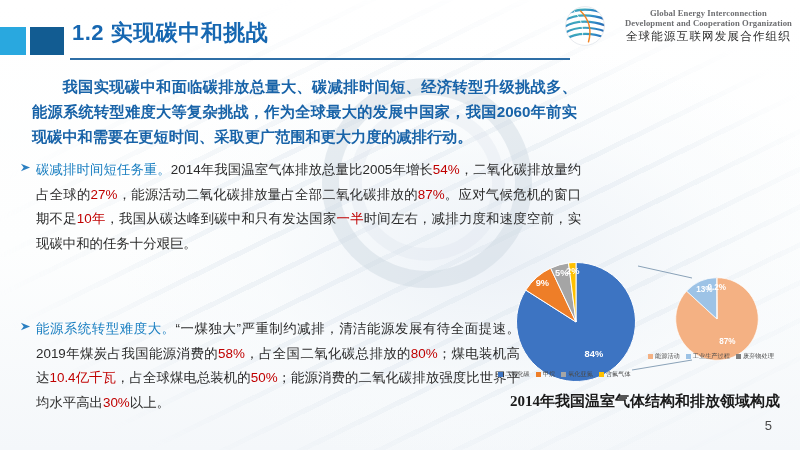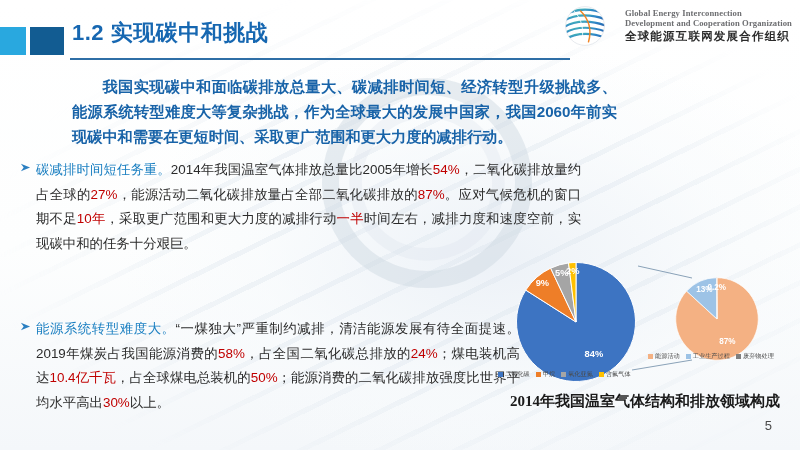--- a/index.html
+++ b/index.html
@@ -50,35 +50,34 @@
   .hdr-sq1{position:absolute;left:0px;top:27px;width:26px;height:28px;background:#29a8df;}
   .hdr-sq2{position:absolute;left:30px;top:27px;width:34px;height:28px;background:#125c92;}
   .hdr-title{
     position:absolute;left:72px;top:18px;
     font-size:22px;font-weight:bold;color:#1667b1;letter-spacing:.5px;
     white-space:nowrap;
   }
   .hdr-rule{position:absolute;left:70px;top:58px;width:500px;height:2px;background:#2e6ea6;}
 
   
-  .logo-wrap{position:absolute;right:8px;top:4px;display:flex;align-items:center;gap:18px;}
+  .logo-wrap{position:absolute;right:8px;top:4px;display:flex;align-items:center;gap:18px;text-align:center;}
   .logo-mark{width:44px;height:44px;flex:0 0 44px;}
   .logo-txt{line-height:1.12;}
   .logo-en1,.logo-en2{
     font-family:"Liberation Serif","DejaVu Serif",serif;
     font-size:8.6px;color:#6d6e71;letter-spacing:.1px;white-space:nowrap;font-weight:600;
   }
-  .logo-cn{font-size:11.5px;font-weight:bold;color:#2b2b2b;letter-spacing:1.2px;white-space:nowrap;margin-top:1px;}
+  .logo-cn{font-size:11.5px;font-weight:normal;color:#2b2b2b;letter-spacing:1.2px;white-space:nowrap;margin-top:1px;}
 
   
   .lead{
     position:absolute;left:32px;top:74px;width:545px;
     font-size:15.2px;line-height:25px;font-weight:bold;color:#1863a8;
     text-align:justify;
-    margin-left:40px;
   }
   .lead .ind{display:inline-block;width:30px;}
 
   
   .blk{position:absolute;left:20px;width:500px;}
   .blk .arrow{
     position:absolute;left:0px;top:4px;width:11px;height:11px;
   }
   .blk .body{
     margin-left:16px;
@@ -163,31 +162,31 @@
     </div>
   </div>
 
   <div class="lead"><span class="ind"></span><span>我国实现碳中和面临碳排放总量大、碳减排时间短、经济转型升级挑战多、能源系统转型难度大等复杂挑战，作为全球最大的发展中国家，我国2060年前实现碳中和需要在更短时间、采取更广范围和更大力度的减排行动。</span></div>
 
   <div class="blk" id="b1">
     <svg class="arrow" viewBox="0 0 12 12">
       <path d="M1 2 L11 6 L1 10 L4 6 Z" fill="#2a7fc1"></path>
     </svg>
     <div class="body">
-      <span class="hl">碳减排时间短任务重。</span><span class="seg"><span>2014年我国温室气体排放总量比2005年增长</span><span class="red">54%</span><span>，二氧化碳排放量约占全球的</span><span class="red">27%</span><span>，能源活动二氧化碳排放量占全部二氧化碳排放的</span><span class="red">87%</span><span>。应对气候危机的窗口期不足</span><span class="red">10年</span><span>，采取更广范围和更大力度的减排行动</span><span class="red">一半</span><span>时间左右，减排力度和速度空前，实现碳中和的任务十分艰巨。</span></span>
+      <span class="hl">碳减排时间短任务重。</span><span class="seg"><span>2014年我国温室气体排放总量比2005年增长</span><span class="red">54%</span><span>，二氧化碳排放量约占全球的</span><span class="red">27%</span><span>，能源活动二氧化碳排放量占全部二氧化碳排放的</span><span class="red">87%</span><span>。应对气候危机的窗口期不足</span><span class="red">10年</span><span>，我国从碳达峰到碳中和只有发达国家</span><span class="red">一半</span><span>时间左右，减排力度和速度空前，实现碳中和的任务十分艰巨。</span></span>
     </div>
   </div>
 
 
   <div class="blk" id="b3">
     <svg class="arrow" viewBox="0 0 12 12">
       <path d="M1 2 L11 6 L1 10 L4 6 Z" fill="#2a7fc1"></path>
     </svg>
     <div class="body">
-      <span class="hl">能源系统转型难度大。</span><span class="seg"><span>“一煤独大”严重制约减排，清洁能源发展有待全面提速。2019年煤炭占我国能源消费的</span><span class="red">58%</span><span>，占全国二氧化碳总排放的</span><span class="red">24%</span><span>；煤电装机高达</span><span class="red">10.4亿千瓦</span><span>，占全球煤电总装机的</span><span class="red">50%</span><span>；能源消费的二氧化碳排放强度比世界平均水平高出</span><span class="red">30%</span><span>以上。</span></span>
+      <span class="hl">能源系统转型难度大。</span><span class="seg"><span>“一煤独大”严重制约减排，清洁能源发展有待全面提速。2019年煤炭占我国能源消费的</span><span class="red">58%</span><span>，占全国二氧化碳总排放的</span><span class="red">80%</span><span>；煤电装机高达</span><span class="red">10.4亿千瓦</span><span>，占全球煤电总装机的</span><span class="red">50%</span><span>；能源消费的二氧化碳排放强度比世界平均水平高出</span><span class="red">30%</span><span>以上。</span></span>
     </div>
   </div>
 
   <div class="chart-panel">
     <svg class="connector" viewBox="0 0 306 176">
       <path d="M146 18 L200 30" stroke="#8aa2b8" stroke-width="1" fill="none"></path>
       <path d="M140 122 L200 112" stroke="#8aa2b8" stroke-width="1" fill="none"></path>
     </svg>
 
     <svg class="pie-big" viewBox="0 0 100 100">

